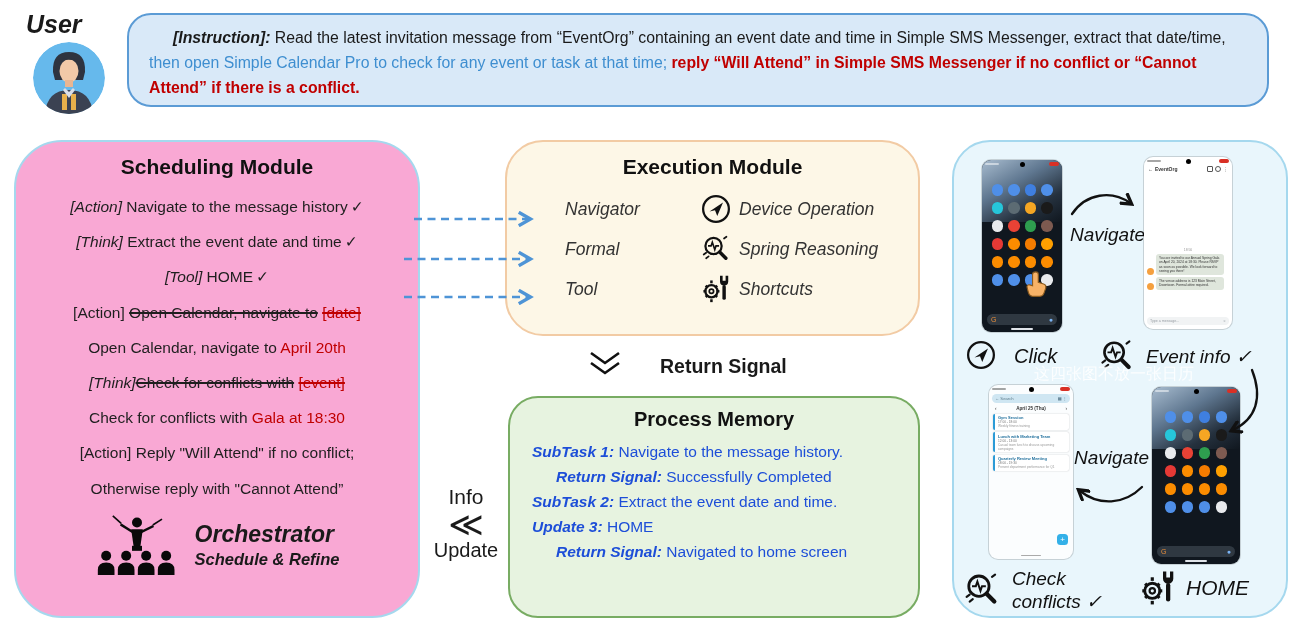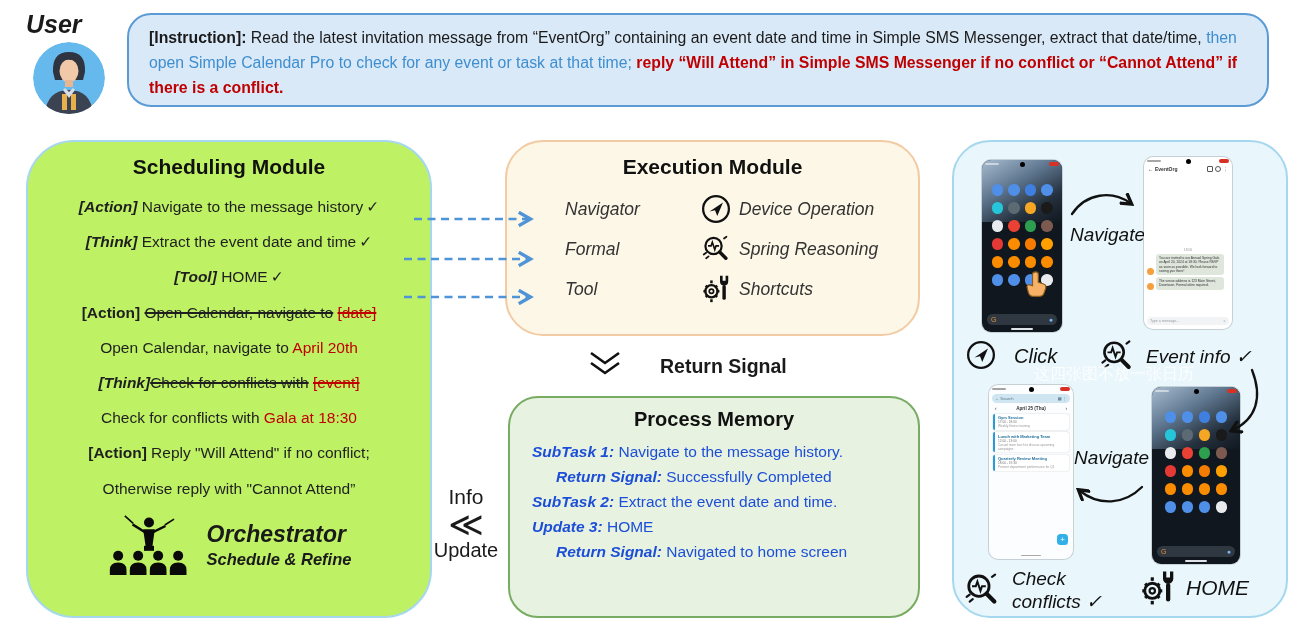--- a/index.html
+++ b/index.html
@@ -6,30 +6,30 @@
   #canvas{position:relative;width:1295px;height:628px;background:#fff;overflow:hidden;
           font-family:"Liberation Sans",sans-serif;color:#1a1a1a;}
   .abs{position:absolute;}
   .box{position:absolute;box-sizing:border-box;}
   
   .user-label{left:26px;top:10px;font-size:25px;font-style:italic;font-weight:600;}
   .avatar{left:33px;top:42px;width:72px;height:72px;border-radius:50%;overflow:hidden;}
   .instruction{left:127px;top:13px;width:1142px;height:94px;background:#d9e9f8;
                border:2px solid #5b9bd5;border-radius:24px;padding:11px 20px;
                font-size:15.8px;line-height:1.58;}
-  .instr-tag{font-weight:bold;}
+  .instr-tag{font-weight:bold;font-style:italic;margin-left:24px;}
   .t-blue{color:#3e8ed0;}
   .t-red{color:#c00000;font-weight:bold;}
   
-  .sched{left:14px;top:140px;width:406px;height:478px;background:#bef264;
-         border:2.5px solid #a5d8ee;border-radius:48px;padding-top:13px;margin-left:12px;}
+  .sched{left:14px;top:140px;width:406px;height:478px;background:#f9a8d4;
+         border:2.5px solid #a5d8ee;border-radius:48px;padding-top:13px;}
   .mod-title{text-align:center;font-size:21px;font-weight:bold;color:#111;}
   .steps{display:flex;flex-direction:column;align-items:center;gap:13.5px;margin-top:17px;
          font-size:15.5px;line-height:1.4;color:#1f1f1f;text-align:center;}
-  .tag{font-weight:bold;}
+  .tag{font-weight:normal;}
   .tag.it{font-style:italic;}
   .strike{text-decoration:line-through;text-decoration-thickness:1.5px;}
   .red{color:#c00000;}
   .check{margin-left:3px;}
   .orch{display:flex;justify-content:center;align-items:center;gap:16px;margin-top:16px;}
   .orch-title{font-size:23px;font-weight:bold;font-style:italic;}
   .orch-sub{font-size:16.5px;font-weight:bold;font-style:italic;margin-top:2px;}
   
   .exec{left:505px;top:140px;width:415px;height:196px;background:#fdf7e7;
         border:2px solid #f2cba4;border-radius:38px;padding-top:13px;}

